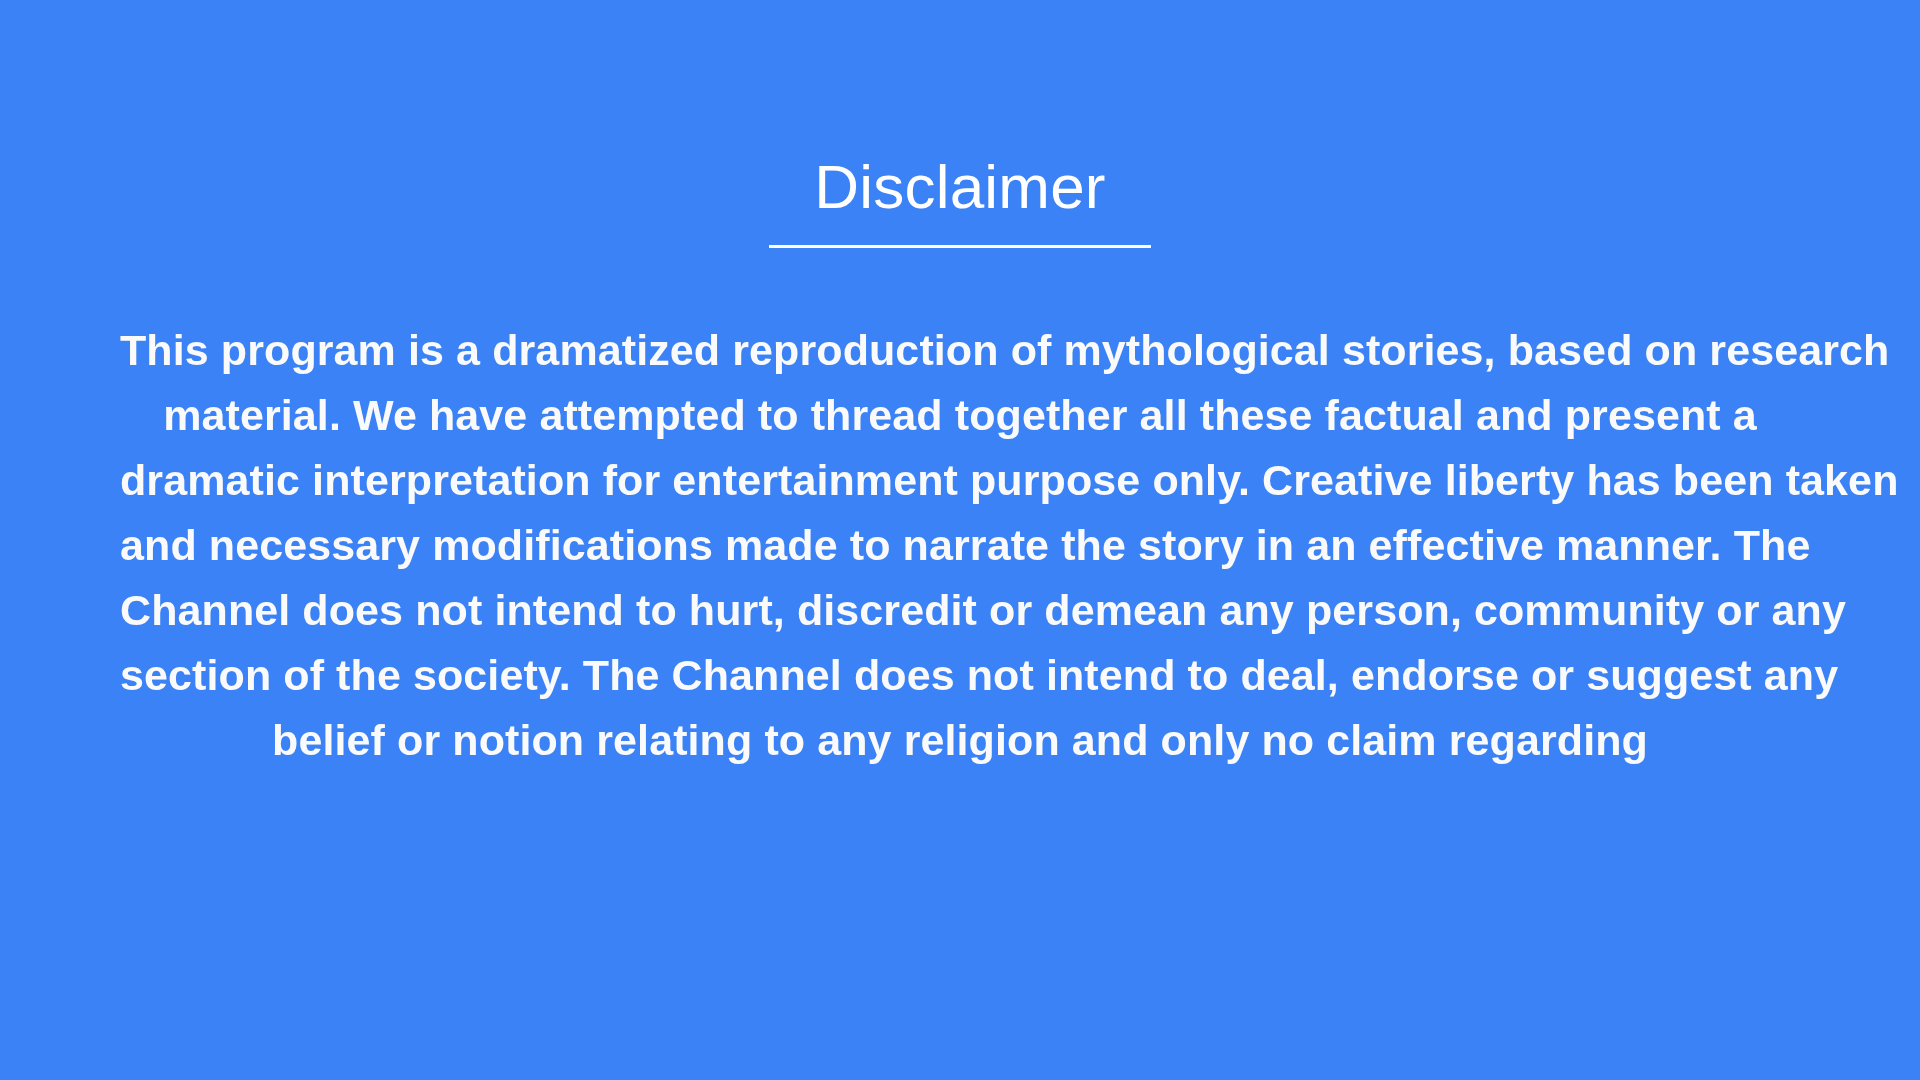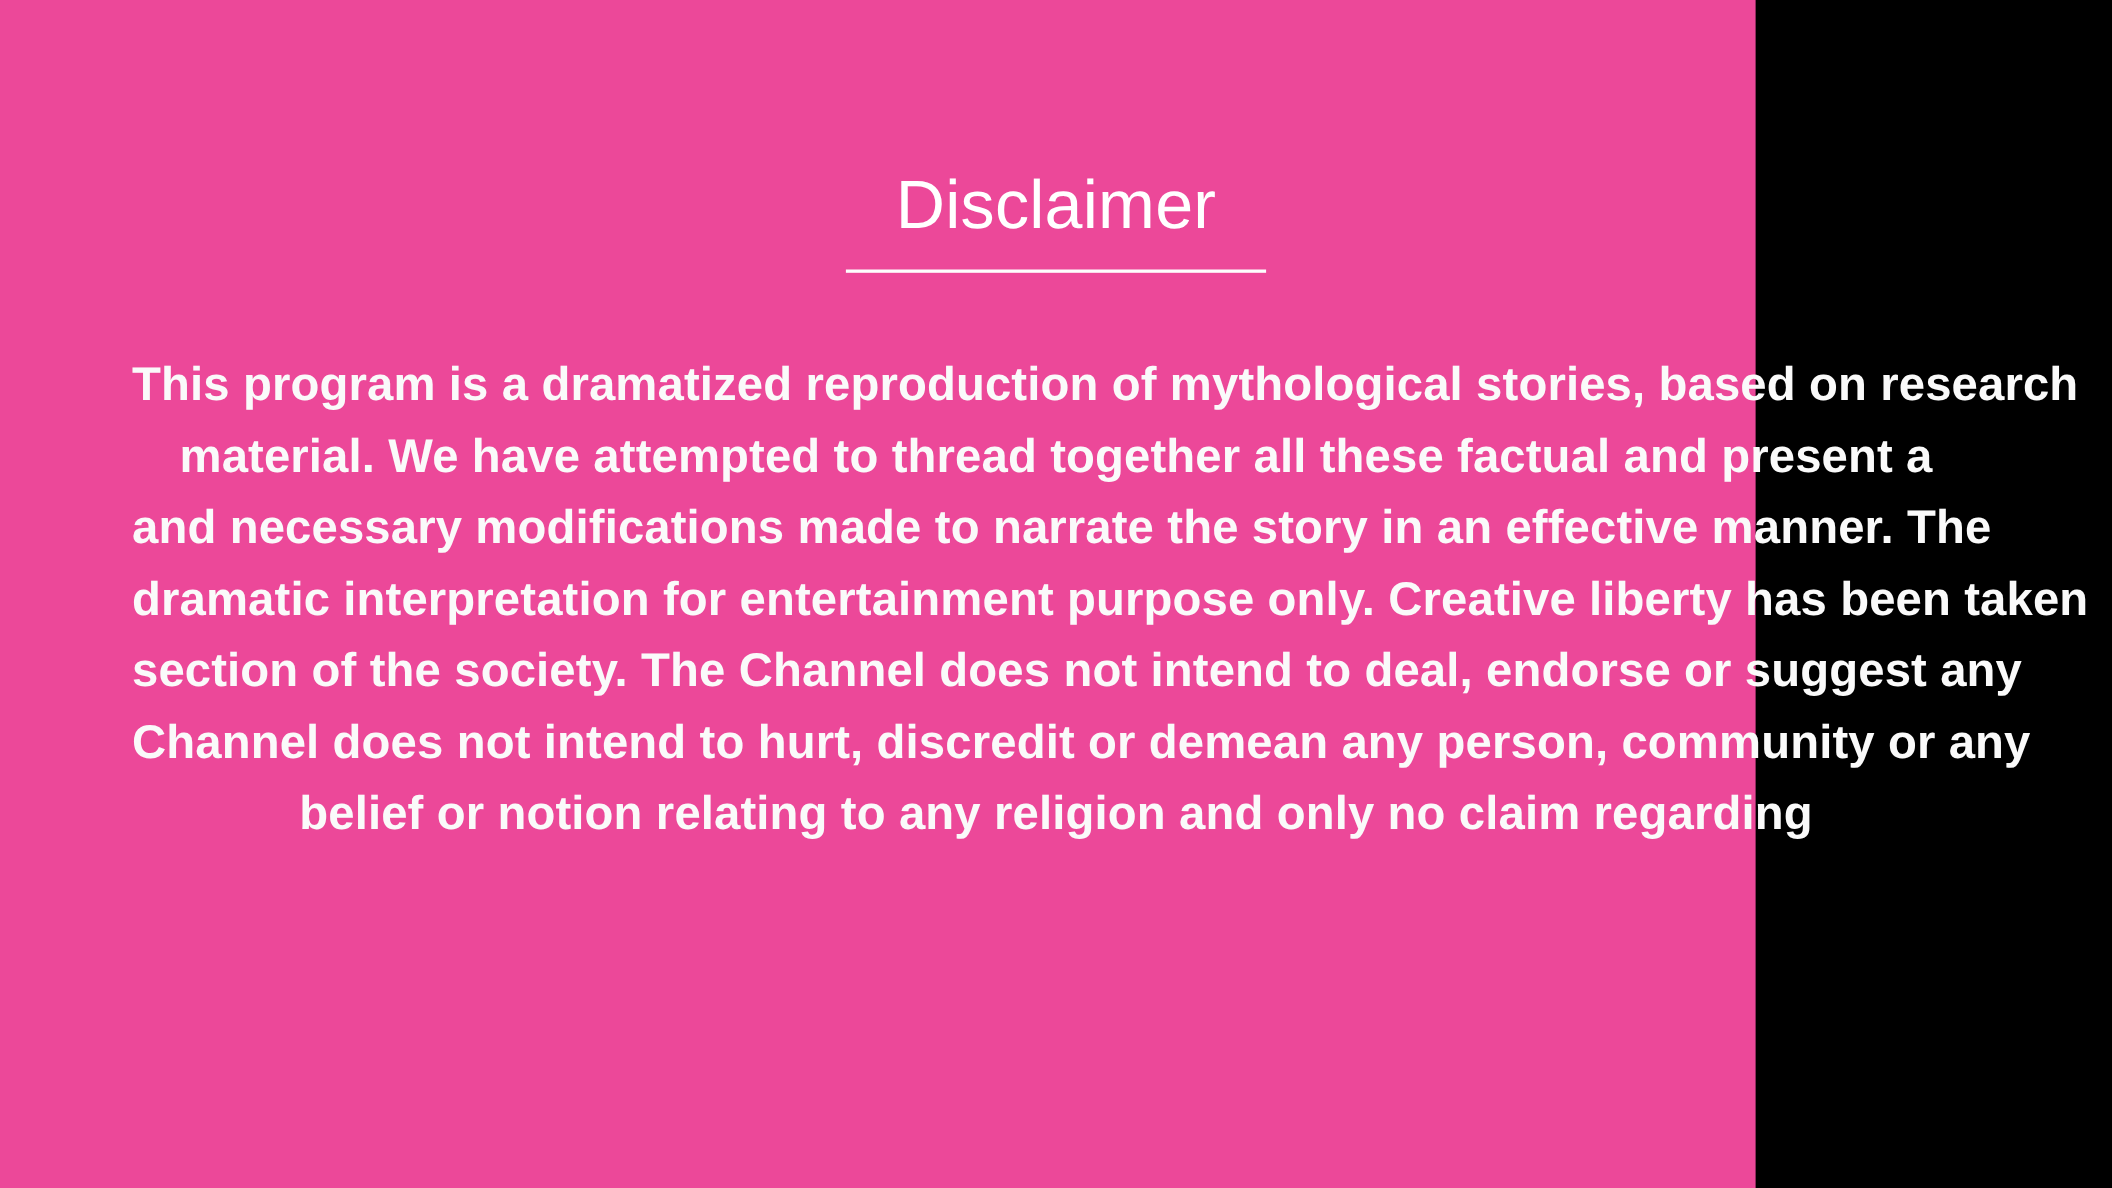--- a/index.html
+++ b/index.html
@@ -12,23 +12,23 @@
   }
 
   body {
     font-family: "Liberation Sans", sans-serif;
     color: #ffffff;
     -webkit-font-smoothing: antialiased;
   }
 
   #slide {
     position: relative;
-    width: 1596px;
+    width: 1920px;
     height: 1080px;
-    background: #ec4899;
+    background: #3b82f6;
     box-sizing: border-box;
   }
 
   
   #title-block {
     position: absolute;
     left: 0;
     top: 150px;
     width: 1920px;
     text-align: center;
@@ -78,20 +78,20 @@
 <div id="slide">
 
   <div id="title-block">
     <h1 id="page-title">Disclaimer</h1>
     <hr id="title-underline">
   </div>
 
   <div id="disclaimer-body">
     <span class="body-line">This program is a dramatized reproduction of mythological stories, based on research</span>
     <span class="body-line">material. We have attempted to thread together all these factual and present a</span>
+    <span class="body-line">dramatic interpretation for entertainment purpose only. Creative liberty has been taken</span>
     <span class="body-line">and necessary modifications made to narrate the story in an effective manner. The</span>
-    <span class="body-line">dramatic interpretation for entertainment purpose only. Creative liberty has been taken</span>
+    <span class="body-line">Channel does not intend to hurt, discredit or demean any person, community or any</span>
     <span class="body-line">section of the society. The Channel does not intend to deal, endorse or suggest any</span>
-    <span class="body-line">Channel does not intend to hurt, discredit or demean any person, community or any</span>
     <span class="body-line">belief or notion relating to any religion and only no claim regarding</span>
   </div>
 
 </div>
 
 </body></html>

